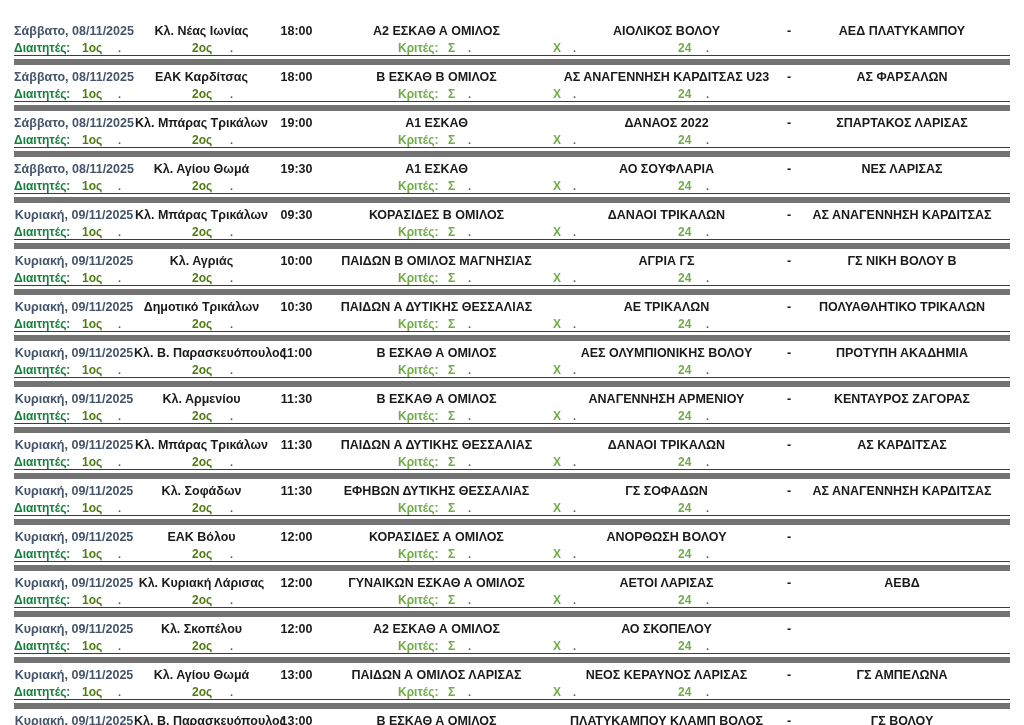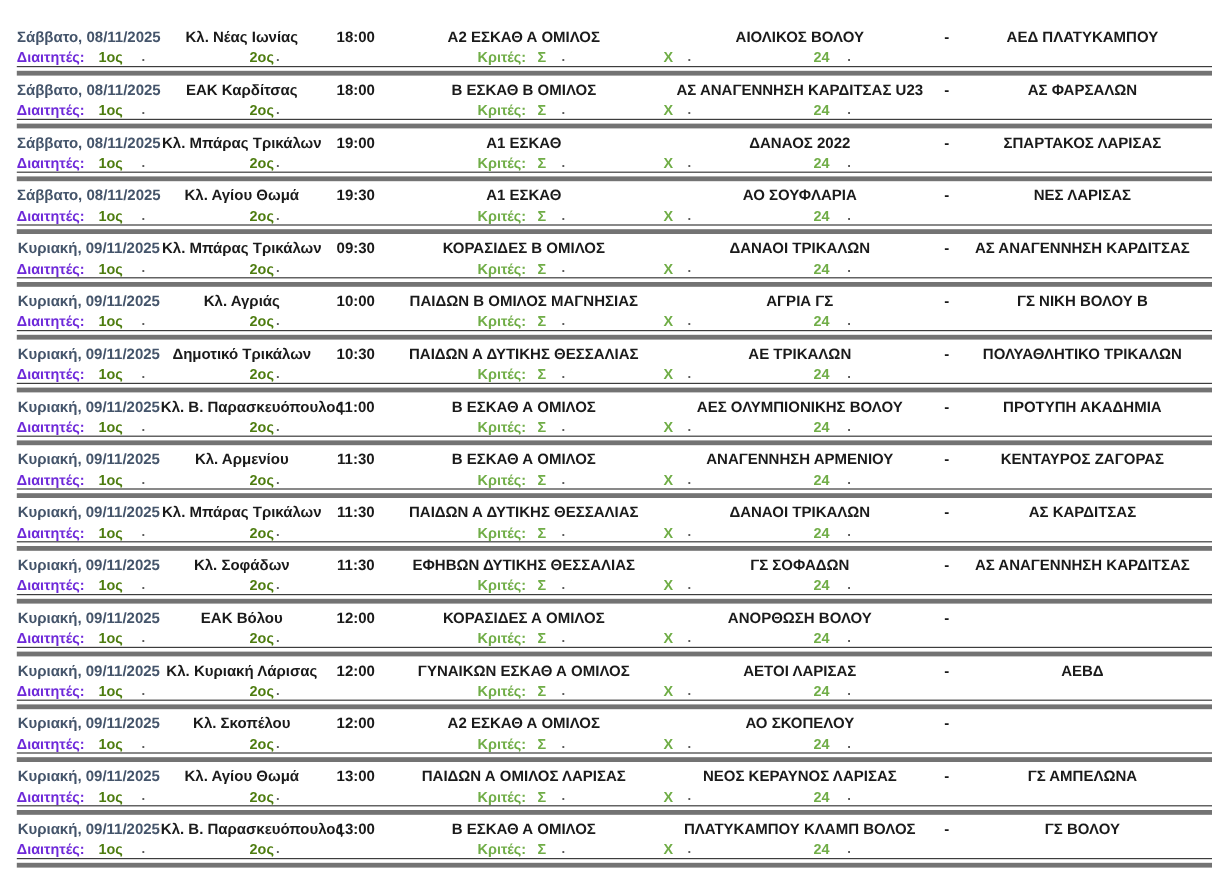--- a/index.html
+++ b/index.html
@@ -4,49 +4,49 @@
 <style>
   html,body{margin:0;padding:0;background:#ffffff;}
   body{
     width:1024px;height:725px;overflow:hidden;
     font-family:"Liberation Sans",sans-serif;
     -webkit-font-smoothing:antialiased;
   }
   .sheet{padding:19px 14px 0 14px;width:996px;}
   .match{
     padding-top:2px;
-    border-bottom:4px solid #737373;
+    border-bottom:6px solid #737373;
     padding-bottom:3px;
   }
   .l1{
     display:flex;align-items:center;height:19px;
     font-size:12.5px;font-weight:bold;color:#1a1a1a;
   }
   .l1 .cell{text-align:center;white-space:nowrap;overflow:visible;}
   .c-date{width:120px;color:#44546A;}
   .c-venue{width:135px;}
   .c-time{width:55px;}
   .c-league{width:225px;}
   .c-home{width:235px;}
   .c-dash{width:10px;}
   .c-away{flex:1;}
   .l2{
     position:relative;height:15px;
     border-bottom:1px solid #3d3d3d;
     font-size:12px;font-weight:bold;
   }
   .l2 span{position:absolute;bottom:0;white-space:nowrap;line-height:14px;}
-  .red{color:#6d28d9;}
+  .red{color:#15803d;}
   .rednum{color:#4d7c0f;}
   .green{color:#70AD47;}
   .dot{color:#595959;font-size:11px;}
   .p-ref-label{left:0;}
   .p-ref1{left:68px;}
   .p-d1{left:104px;}
-  .p-ref2{left:194px;}
+  .p-ref2{left:178px;}
   .p-d2{left:216px;}
   .p-judge-label{left:384px;}
   .p-js{left:434px;}
   .p-d3{left:454px;}
   .p-jx{left:539px;}
   .p-d4{left:559px;}
   .p-j24{left:664px;}
   .p-d5{left:692px;}
   .footer{
     margin-top:7px;text-align:right;padding-right:66px;

